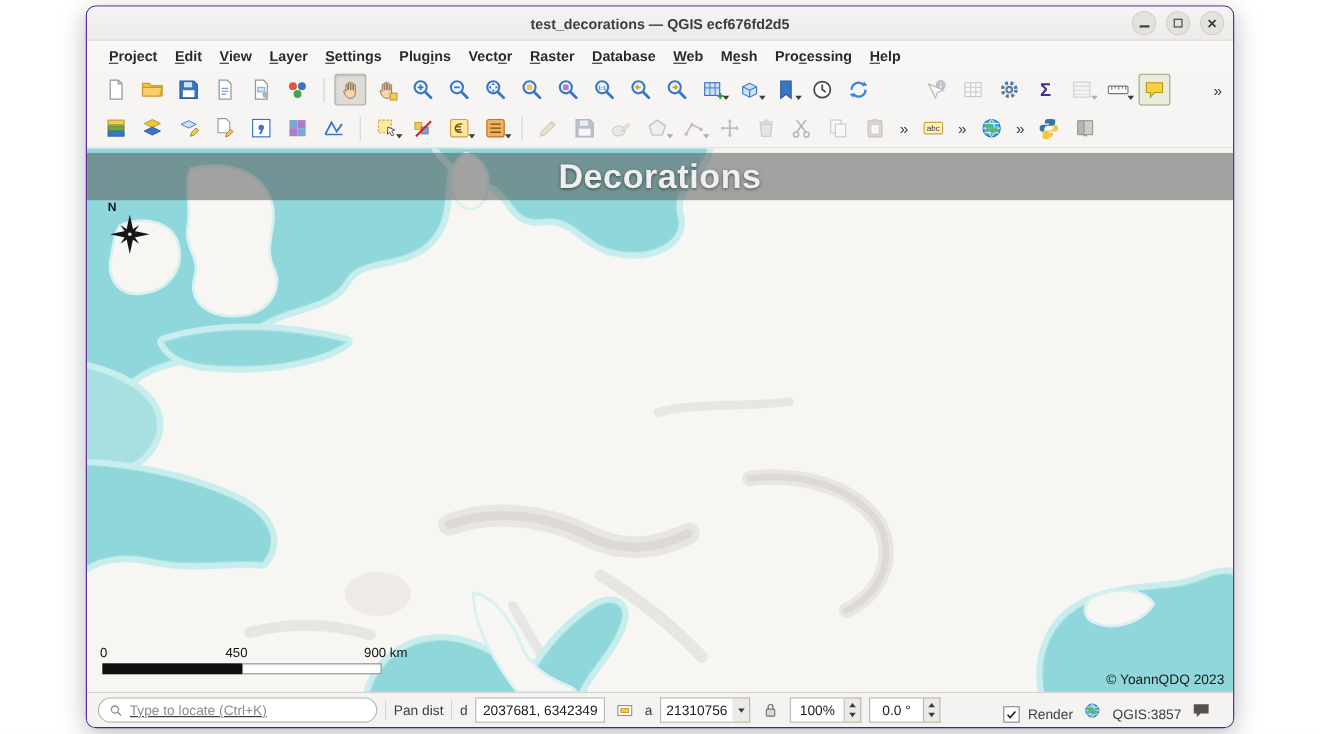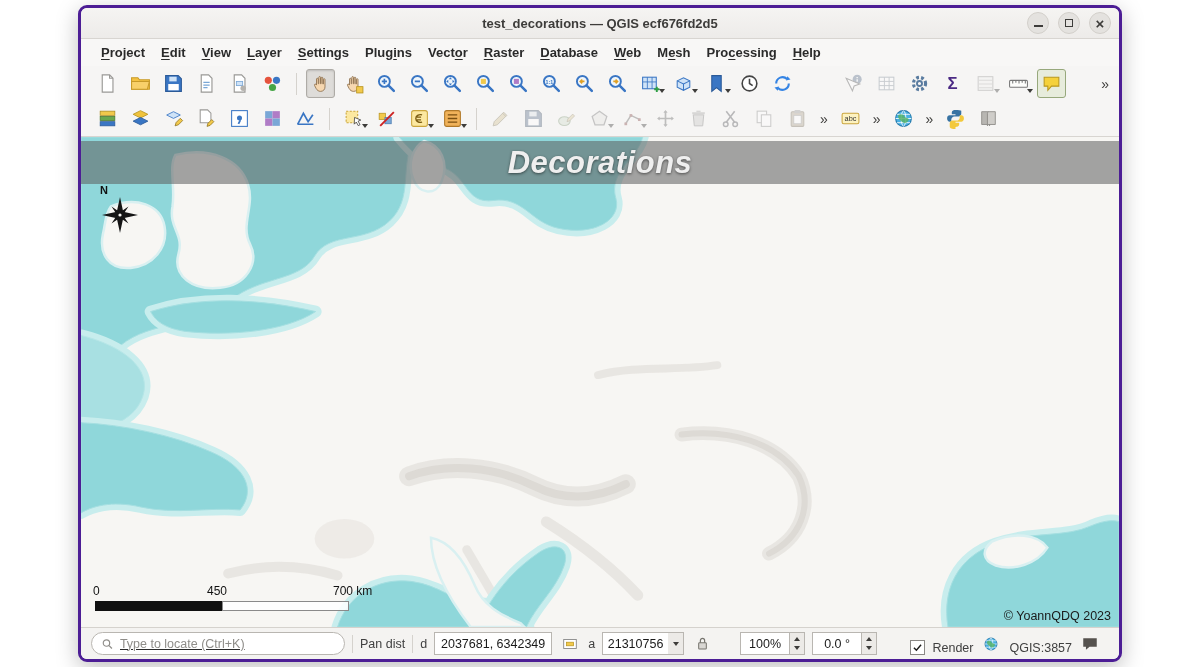--- a/index.html
+++ b/index.html
@@ -1,18 +1,18 @@
 <!DOCTYPE html>
 <html><head>
 <meta charset="utf-8">
 <style>
   * { box-sizing: border-box; margin: 0; padding: 0; }
   html,body { width:1200px; height:667px; background:#fff; font-family:"Liberation Sans",sans-serif; overflow:hidden; cursor:default; }
   .window { position:absolute; left:78px; top:5px; width:1044px; height:657px; background:#f6f5f4;
-            border:3px solid #4c1d95; border-radius:9px; overflow:hidden;
+            border:1px solid #4c1d95; border-radius:9px; overflow:hidden;
             box-shadow:0 6px 22px rgba(0,0,0,.25); display:flex; flex-direction:column; }
 
   
   .titlebar { height:31px; flex:0 0 31px; background:linear-gradient(#f5f4f2,#edebe9);
               border-bottom:1px solid #d8d5d1; position:relative; display:flex; align-items:center; justify-content:center; }
   .title { font-size:13px; font-weight:bold; color:#3d3c3a; }
   .winbtns { position:absolute; right:8px; top:4px; display:flex; gap:9px; }
   .winbtn { width:22px; height:22px; border-radius:50%; background:#e4e2df; border:1px solid #d2cfca;
             display:flex; align-items:center; justify-content:center; color:#3d3c3a; }
   .g-min { width:9px; height:2px; background:#3d3c3a; margin-top:6px; }
@@ -41,21 +41,21 @@
   
   .canvas { flex:1 1 auto; position:relative; background:#f7f6f3; overflow:hidden; }
   .canvas svg.map { position:absolute; inset:0; width:100%; height:100%; }
   .sea-halo { fill:#c8eded; stroke:#c8eded; stroke-width:12; stroke-linejoin:round; }
   .sea-body { fill:#8fd7da; stroke:#a5dfe1; stroke-width:1; }
   .isl { fill:#f7f6f3; stroke:#d9f0f1; stroke-width:2.5; }
   .mtw { stroke:#dcd9d3; opacity:.55; fill:none; stroke-linecap:round; }
   .mtn { stroke:#d1cec7; opacity:.5; fill:none; stroke-linecap:round; }
 
   .banner { position:absolute; top:4px; left:0; right:0; height:43px; background:rgba(92,92,92,.55);
-            display:flex; align-items:center; justify-content:center;font-style:italic; }
+            display:flex; align-items:center; justify-content:center; }
   .banner span { font-size:31px; font-weight:bold; color:#efefef; text-shadow:0 1px 3px rgba(0,0,0,.55); letter-spacing:.5px; }
 
   .north { position:absolute; left:16px; top:46px; }
   .scalebar { position:absolute; left:14px; bottom:16px; width:280px; }
   .sb-labels { position:relative; height:15px; font-size:12px; color:#111; }
   .sb-labels span { position:absolute; top:0; }
   .sb-l0 { left:-2px; } .sb-l1 { left:112px; } .sb-l2 { left:238px; }
   .sb-bar { display:flex; margin-top:2px; }
   .sb-b1 { width:127px; height:10px; background:#101010; }
   .sb-b2 { width:127px; height:10px; background:rgba(255,255,255,.85); border:1px solid #8a8a8a; }
@@ -699,21 +699,21 @@
           <polygon points="0,-12 2,-2 12,0 2,2 0,12 -2,2 -12,0 -2,-2" transform="rotate(45)" fill="#151515"></polygon>
           <circle cx="0" cy="0" r="1.6" fill="#f7f6f3"></circle>
         </g>
       </svg>
     </div>
 
     <div class="scalebar">
       <div class="sb-labels">
         <span class="sb-l0">0</span>
         <span class="sb-l1">450</span>
-        <span class="sb-l2">700 km</span>
+        <span class="sb-l2">900 km</span>
       </div>
       <div class="sb-bar">
         <div class="sb-b1"></div>
         <div class="sb-b2"></div>
       </div>
     </div>
 
     <div class="copyright">© YoannQDQ 2023</div>
   </div>
 
@@ -740,21 +740,21 @@
       <span class="dd2">
           <span class="tri-d"></span>
         </span>
     </span>
     <span class="sbtn">
         <svg width="17" height="17" viewBox="0 0 20 20">
           <use href="#s-lock"></use>
         </svg>
       </span>
     <span class="combo">
-      <input class="sbox" style="width: 50px; margin-left: 20px;" readonly="" value="100%">
+      <input class="sbox" style="width: 50px;" readonly="" value="100%">
       <span class="spin">
           <i>
             <span class="tri-u"></span>
           </i>
           <i>
             <span class="tri-dn"></span>
           </i>
         </span>
     </span>
     <span class="combo">

